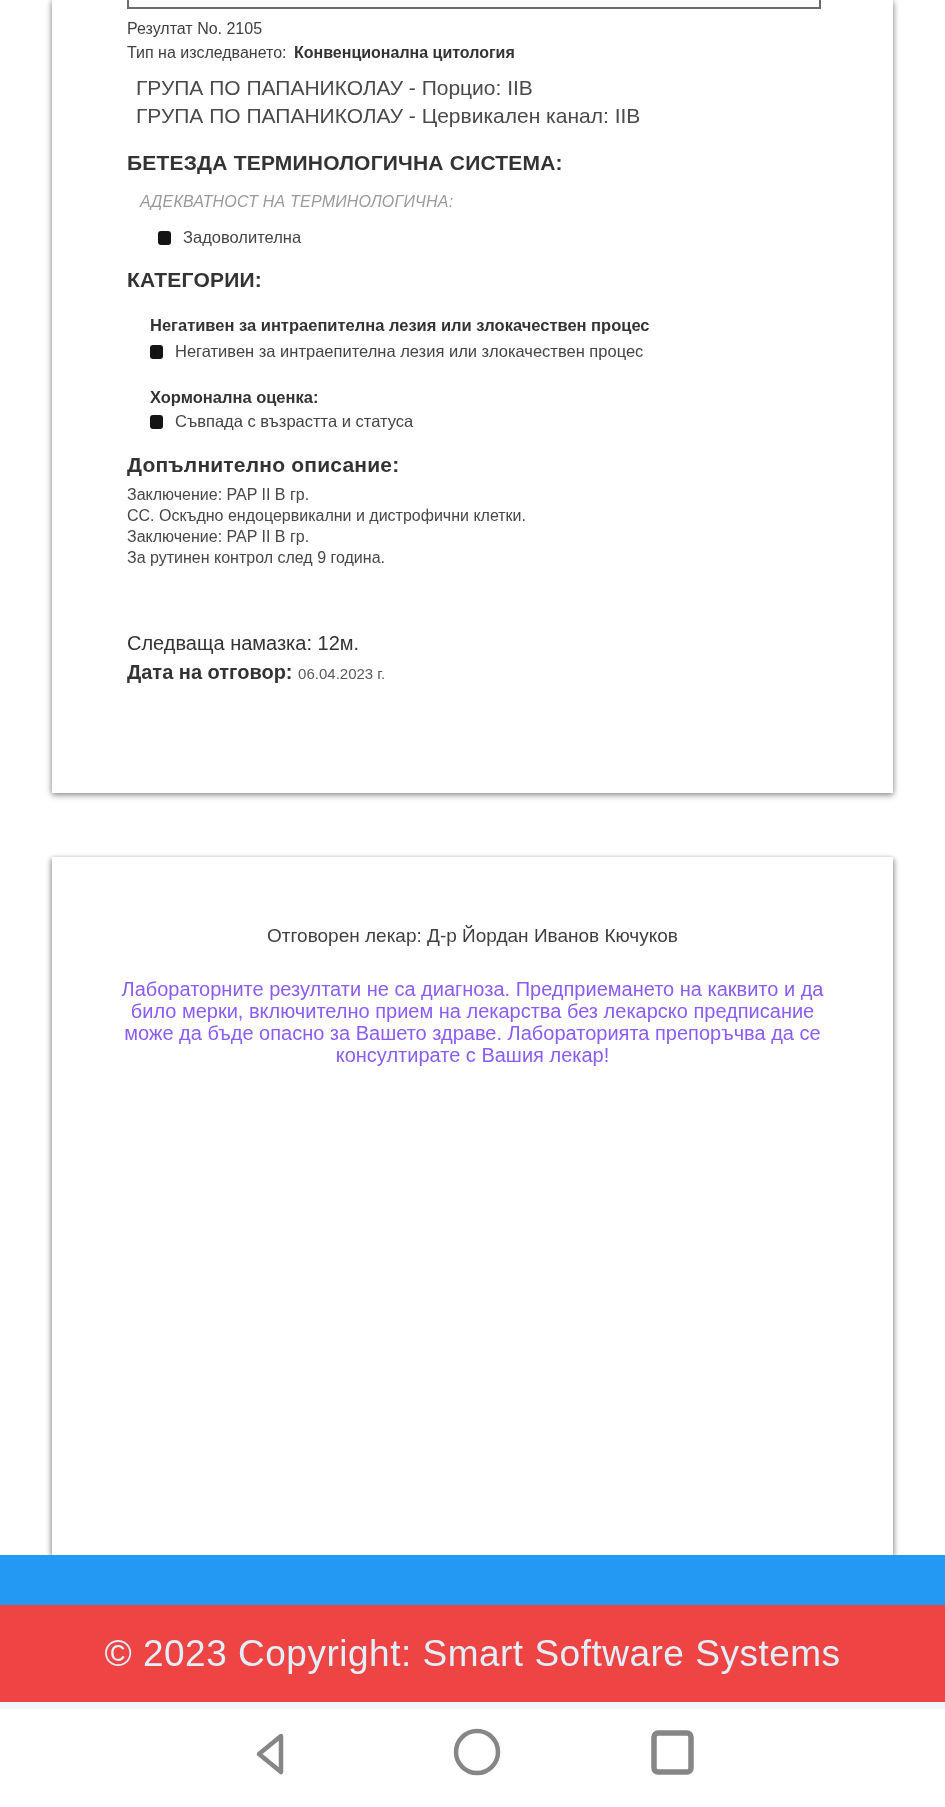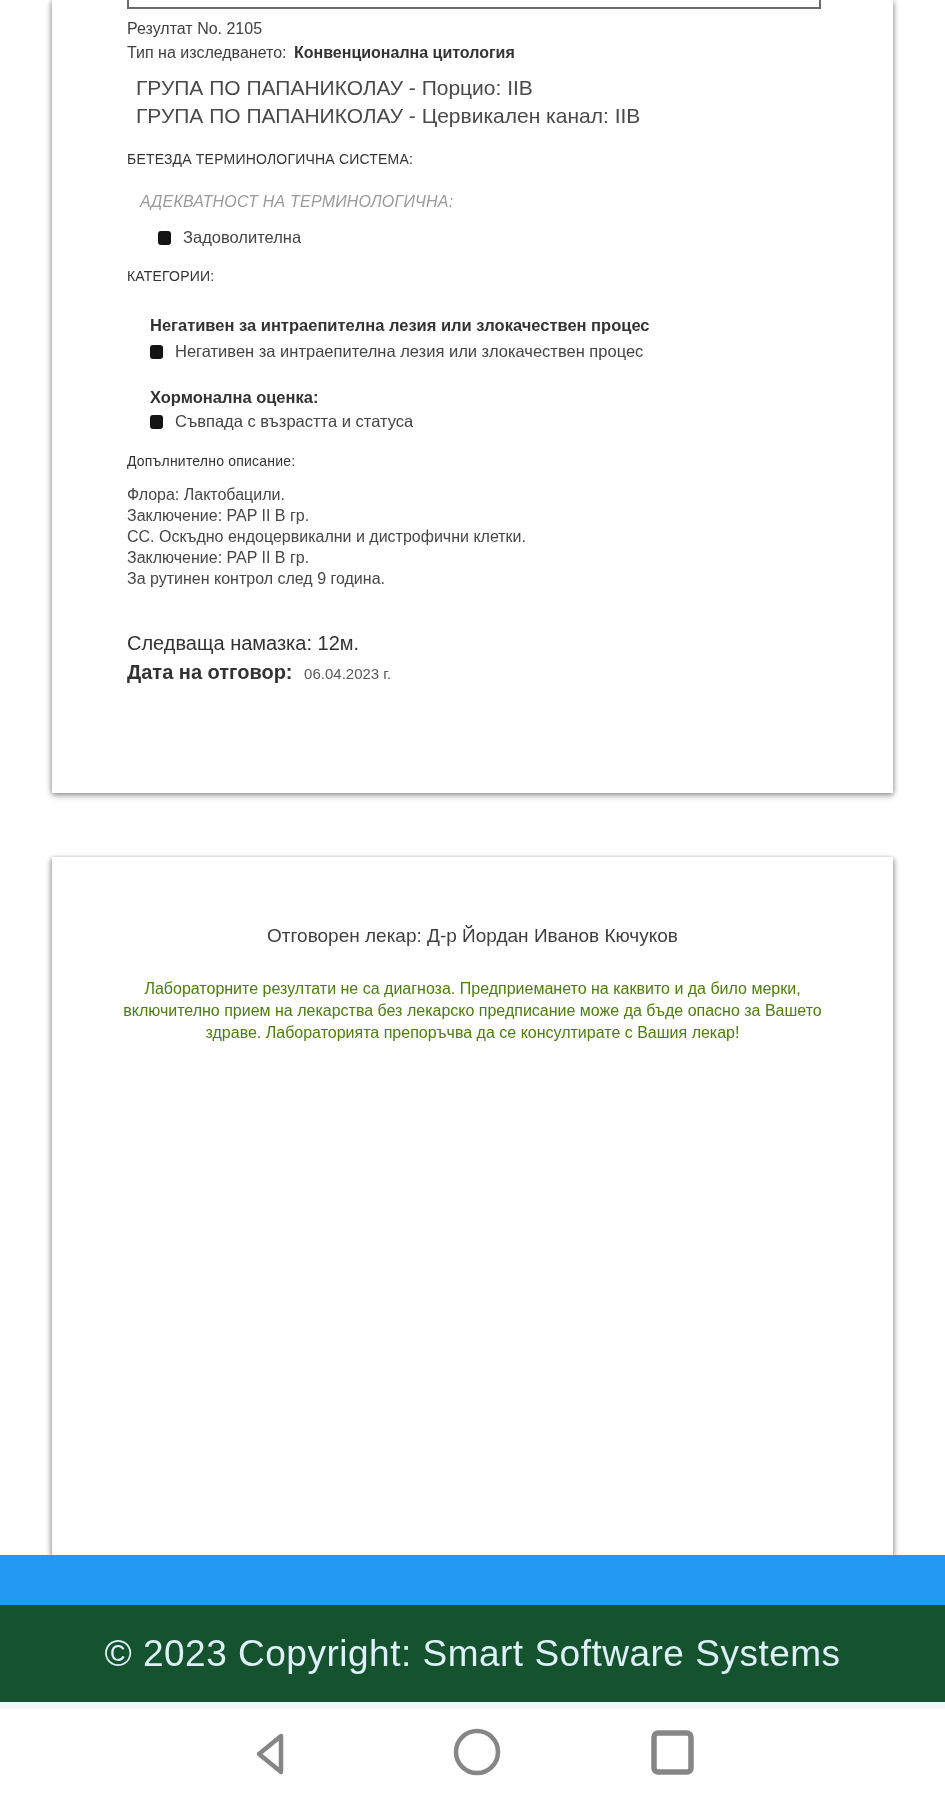--- a/index.html
+++ b/index.html
@@ -21,42 +21,42 @@
   
   .cutoff-box {
     left: 75px; top: 0; width: 694px; height: 9px;
     border: 2px solid #6a6a6a; border-top: none;
     background: #fdfdfd;
   }
 
   .meta-line { font-size: 16px; color: #3f3f3f; }
   .meta-line b { color: #333; }
   .pap-line { font-size: 21px; color: #4a4a4a; }
-  .section-title { font-size: 14px; font-weight: normal; color: #333; letter-spacing: 0.2px; }
+  .section-title { font-size: 21px; font-weight: bold; color: #333; letter-spacing: 0.2px; }
   .sub-italic { font-size: 16px; font-style: italic; color: #9a9a9a; letter-spacing: 0.2px; }
   .bold-sub { font-size: 16.5px; font-weight: bold; color: #333; }
   .bullet-item { font-size: 16.5px; color: #444; display: flex; align-items: center; }
   .bullet-sq {
     display: inline-block; width: 13px; height: 14px;
     background: #141414; border-radius: 3px; margin-right: 12px; flex: none;
   }
   .desc-lines { font-size: 16px; color: #474747; }
   .desc-lines div { height: 21px; line-height: 21px; }
   .next-smear { font-size: 20px; font-weight: normal; color: #333; }
   .date-row { font-size: 20px; font-weight: bold; color: #333; }
-  .date-row .val { font-size: 15px; font-weight: normal; color: #5a5a5a; margin-left: 6px; }
+  .date-row .val { font-size: 15px; font-weight: normal; color: #5a5a5a; }
 
   .doctor-line { width: 100%; text-align: center; font-size: 19px; color: #3f3f3f; }
   .disclaimer {
     left: 60px; width: 721px; text-align: center;
-    font-size: 16px; line-height: 22px; color: #4d7c0f;
+    font-size: 20px; line-height: 22px; color: #8b5cf6;
   }
 
   .footer-light { position: absolute; left: 0; top: 1555px; width: 945px; height: 50px; background: #2499F3; }
-  .footer-dark  { position: absolute; left: 0; top: 1605px; width: 945px; height: 97px; background: #14532d;
+  .footer-dark  { position: absolute; left: 0; top: 1605px; width: 945px; height: 97px; background: #ef4444;
                   display: flex; align-items: center; justify-content: center; }
   .footer-text  { font-size: 37px; color: #DFF0FB; letter-spacing: 0.5px; }
 
   .nav-strip { position: absolute; left: 0; top: 1702px; width: 945px; height: 7px; background: #f1f6fa; }
   .navbar { position: absolute; left: 0; top: 1709px; width: 945px; height: 98px; background: #ffffff; }
   .nav-icon { position: absolute; cursor: pointer; }
   #nav-back    { left: 250px; top: 20px; }
   #nav-home    { left: 451px; top: 17px; }
   #nav-recents { left: 650px; top: 20px; }
 </style>
@@ -96,21 +96,20 @@
 
   <div class="abs bold-sub" style="left:98px; top:388px;">Хормонална оценка:</div>
   <div class="abs bullet-item" style="left:98px; top:412px;">
     <span class="bullet-sq"></span>
     <span>Съвпада с възрастта и статуса</span>
   </div>
 
   <div class="abs section-title" style="left:75px; top:453px;">Допълнително описание:</div>
 
   <div class="abs desc-lines" style="left:75px; top:484px; width:720px;">
-    <div>Флора: Лактобацили.</div>
     <div>Заключение: PAP II B гр.</div>
     <div>СС. Оскъдно ендоцервикални и дистрофични клетки.</div>
     <div>Заключение: PAP II B гр.</div>
     <div>За рутинен контрол след 9 година.</div>
   </div>
 
   <div class="abs next-smear" style="left:75px; top:632px;">Следваща намазка: 12м.</div>
 
   <div class="abs date-row" style="left:75px; top:661px;">
     <span>Дата на отговор:</span>

